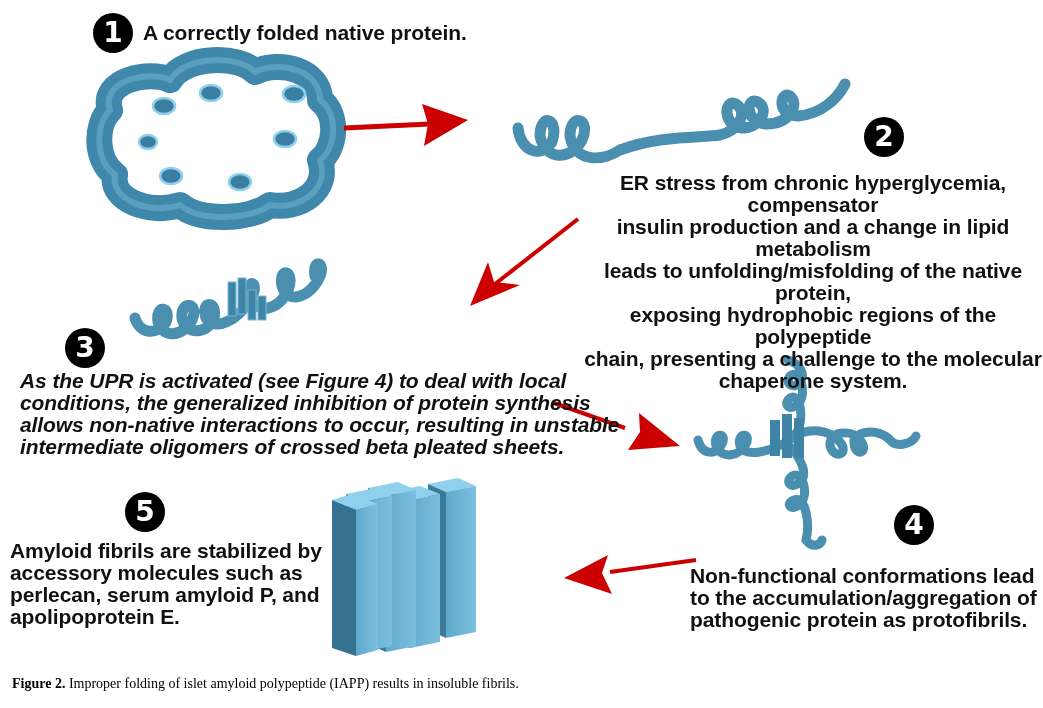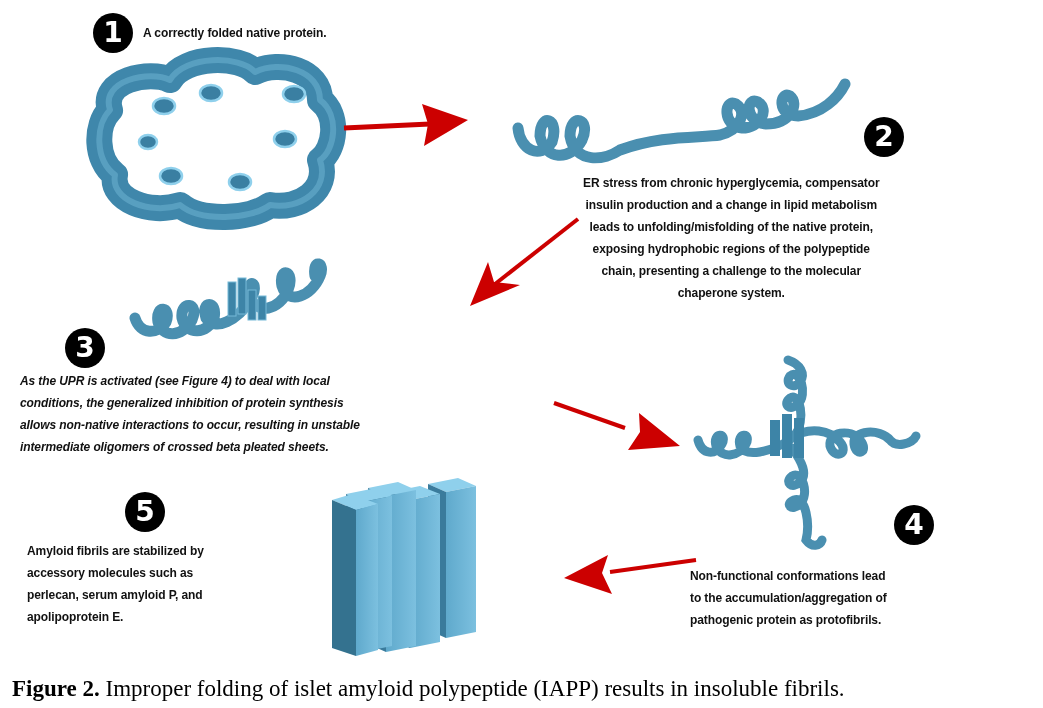--- a/index.html
+++ b/index.html
@@ -1,21 +1,21 @@
 <!DOCTYPE html>
 <html><head>
 <meta charset="utf-8">
 <style>
   html, body { margin:0; padding:0; background:#ffffff; }
   body { width:1043px; height:708px; position:relative; overflow:hidden; }
   .canvas { position:absolute; left:0; top:0; width:1043px; height:708px; }
   svg.art { position:absolute; left:0; top:0; }
-  .label { position:absolute; font-family:"Liberation Sans", sans-serif; font-weight:bold; color:#111; font-size:12px; line-height:22px; white-space:pre-line; letter-spacing:-0.1px; }
+  .label { position:absolute; font-family:"Liberation Sans", sans-serif; font-weight:bold; color:#111; font-size:21px; line-height:22px; white-space:pre-line; letter-spacing:-0.1px; }
   .badge { position:absolute; width:40px; height:40px; border-radius:50%; background:#000; color:#fff; font-family:"DejaVu Sans", sans-serif; font-weight:bold; font-size:28px; line-height:40px; text-align:center; }
-  .caption { position:absolute; left:12px; top:676px; font-family:"Liberation Serif", serif; font-size:23px; color:#000; white-space:nowrap; }
+  .caption { position:absolute; left:12px; top:676px; font-family:"Liberation Serif", serif; font-size:14px; color:#000; white-space:nowrap; }
   .caption b { font-weight:bold; }
 </style>
 </head>
 <body>
 
 <div class="canvas">
 
   <svg class="art" width="1043" height="708" viewBox="0 0 1043 708">
     <defs>
       <linearGradient id="ribbon" x1="0" y1="0" x2="0" y2="1">
@@ -125,21 +125,21 @@
 exposing hydrophobic regions of the polypeptide
 chain, presenting a challenge to the molecular
 chaperone system.</div>
   <div class="label" style="left:20px;top:370px;font-style:italic;">As the UPR is activated (see Figure 4) to deal with local
 conditions, the generalized inhibition of protein synthesis
 allows non-native interactions to occur, resulting in unstable
 intermediate oligomers of crossed beta pleated sheets.</div>
   <div class="label" style="left:690px;top:565px;">Non-functional conformations lead
 to the accumulation/aggregation of
 pathogenic protein as protofibrils.</div>
-  <div class="label" style="left:27px;top:540px;">Amyloid fibrils are stabilized by
+  <div class="label" style="left:10px;top:540px;">Amyloid fibrils are stabilized by
 accessory molecules such as
 perlecan, serum amyloid P, and
 apolipoprotein E.</div>
 
   <div class="caption">
     <b>Figure 2.</b><span> Improper folding of islet amyloid polypeptide (IAPP) results in insoluble fibrils.</span>
   </div>
 </div>
 
 </body></html>

